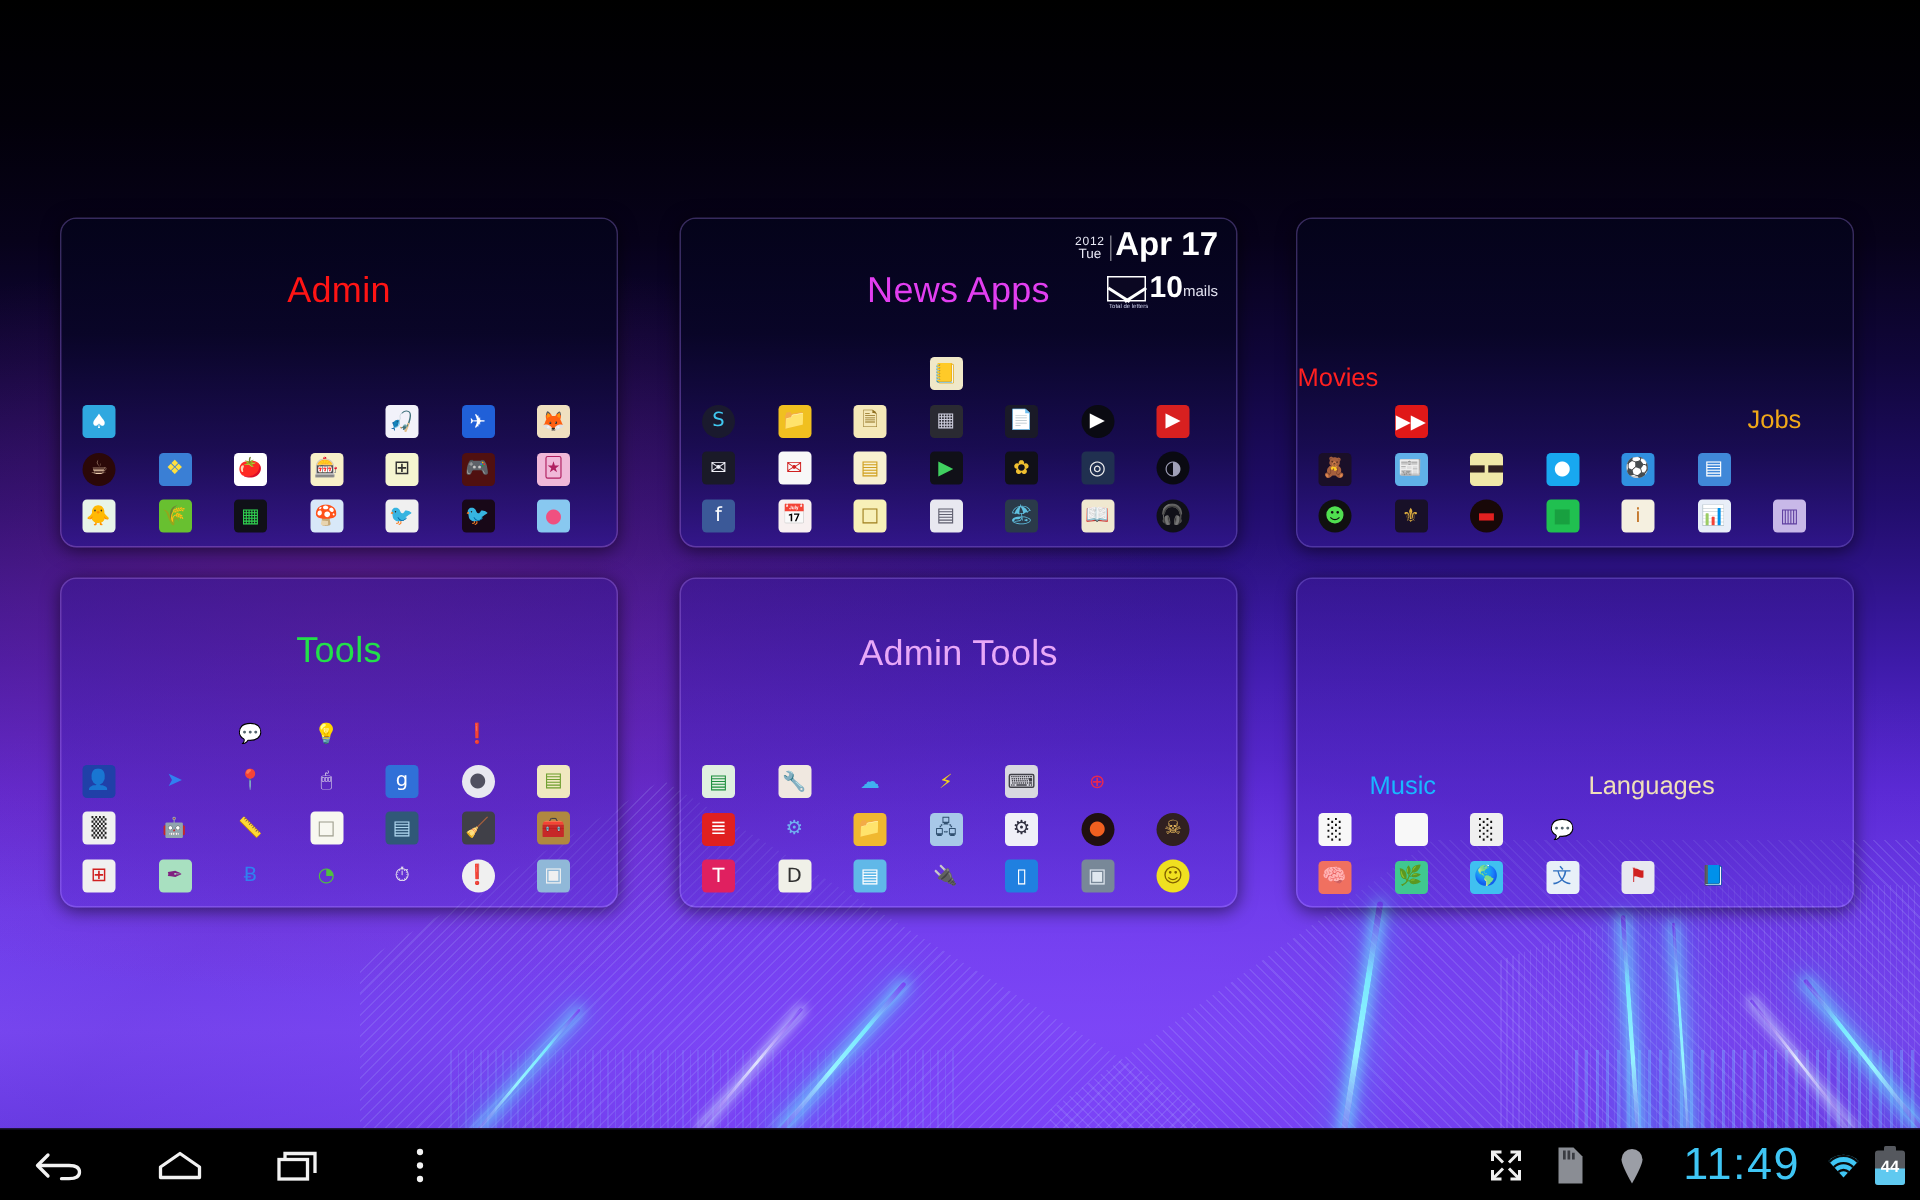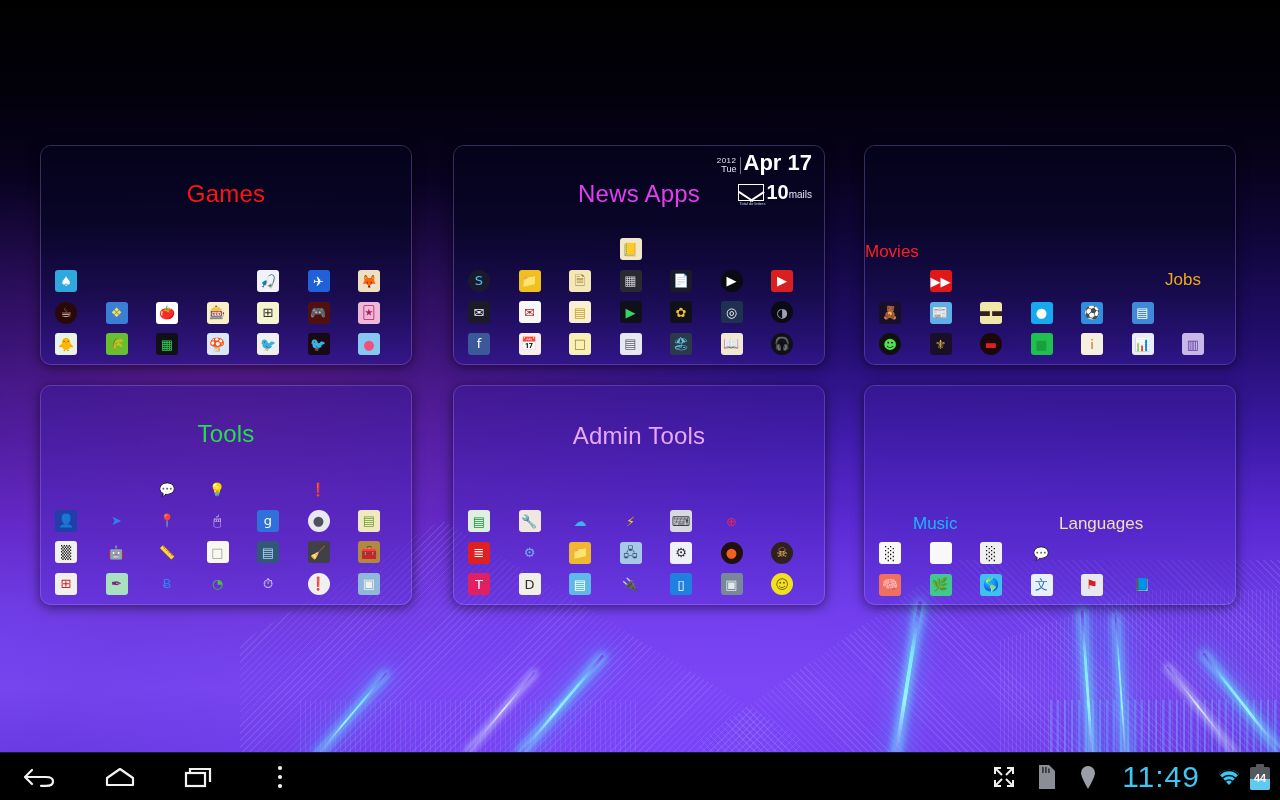--- a/index.html
+++ b/index.html
@@ -187,21 +187,21 @@
     right:12px; top:6px;
     text-align:right;
     color:#ffffff;
     white-space:nowrap;
   }
   #date-widget .dline {
     display:flex; align-items:flex-end; justify-content:flex-end;
   }
   #date-yearblock {
     display:inline-block;
-    text-align:right;
+    text-align:center;
     line-height:1.0;
     margin-right:3px;
     padding-right:3px;
     border-right:1px solid rgba(255,255,255,0.45);
   }
   #date-year { font-size:8px; letter-spacing:0.5px; display:block; color:#e8e8f5; }
   #date-dow  { font-size:9px; display:block; color:#e8e8f5; }
   #date-main { font-size:22px; font-weight:bold; line-height:1; color:#ffffff; }
 
   #mail-widget {
@@ -333,21 +333,21 @@
     <div class="beam cy" style="left:560px; top:640px; width:3px; height:130px; transform:rotate(40deg);"></div>
     <div class="beam wh" style="left:500px; top:660px; width:2px; height:105px; transform:rotate(40deg);"></div>
     <div class="beam cy" style="left:350px; top:660px; width:2px; height:110px; transform:rotate(40deg);"></div>
     <div class="beam cy" style="left:1240px; top:640px; width:3px; height:125px; transform:rotate(-38deg);"></div>
     <div class="beam wh" style="left:1200px; top:655px; width:2px; height:110px; transform:rotate(-38deg);"></div>
   </div>
 
   <div id="panel-host">
       <div class="panel dark" style="left: 40px; top: 145px; width: 372px; height: 220px;">
         <div class="panel-bg"></div>
-        <div class="panel-title" style="top: 34px; color: rgb(255, 20, 20);">Games</div>
+        <div class="panel-title" style="top: 34px; color: rgb(255, 20, 20);">Admin</div>
         <div class="grid" style="top: 120px;">
           <div class="grid-row" style="height: 31.5px;">
             <div class="cell" style="left: 14px;">
               <div class="ic" style="background: rgb(47, 168, 224);">
                 <span class="gl" style="color: rgb(255, 255, 255);">♠</span>
               </div>
             </div>
             <div class="cell" style="left: 216px;">
               <div class="ic" style="background: rgb(242, 242, 250);">
                 <span class="gl" style="color: rgb(208, 64, 64);">🎣</span>

